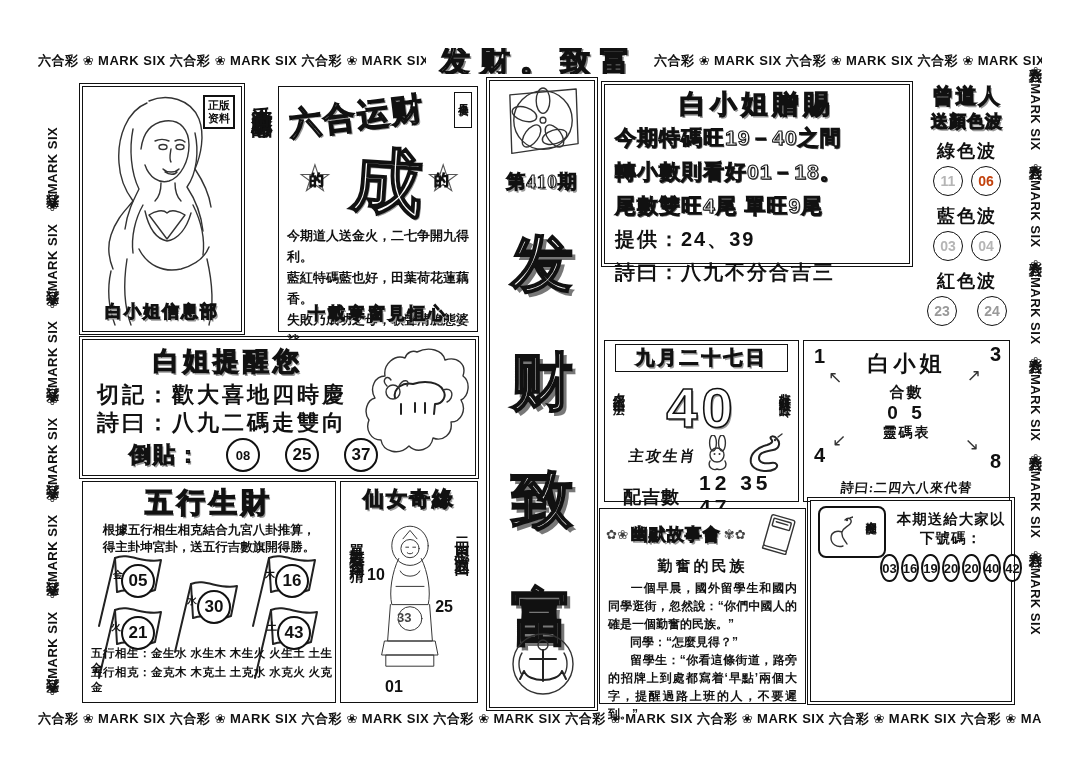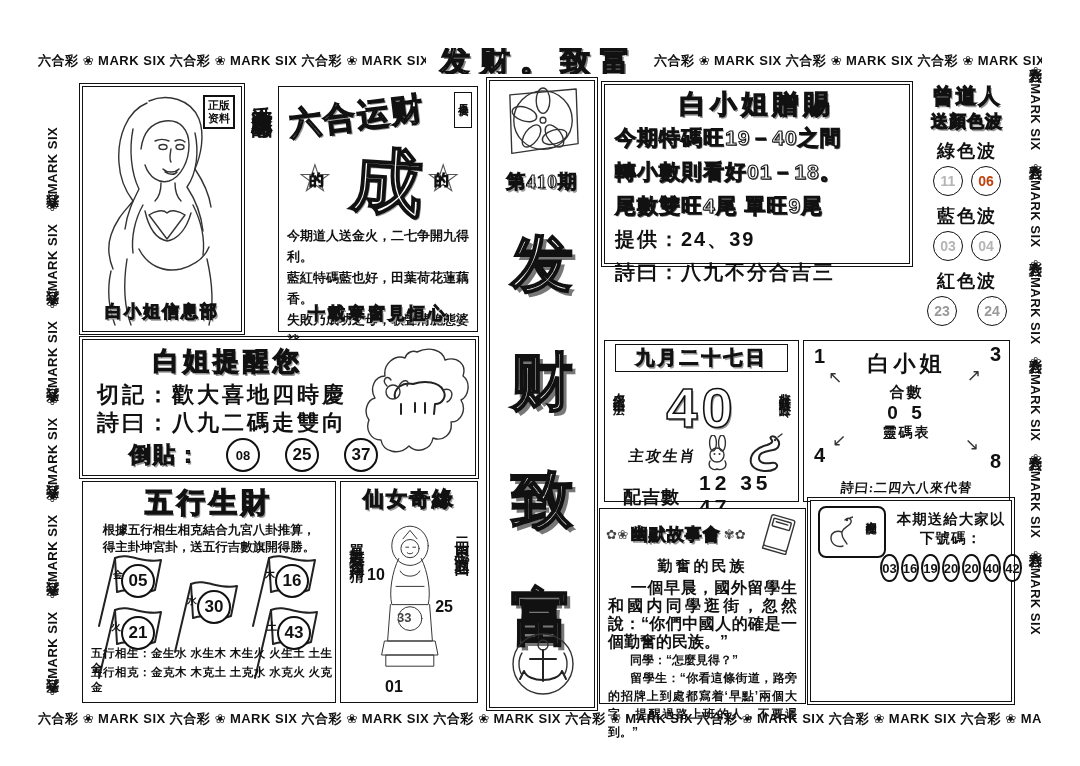--- a/index.html
+++ b/index.html
@@ -309,21 +309,21 @@
         <svg width="40" height="42" viewBox="0 0 40 42">
           <g transform="rotate(16 20 21)">
             <rect class="sk1" x="8" y="4" width="24" height="32" rx="2"></rect>
             <rect class="sk1" x="11" y="7" width="18" height="8" rx="1"></rect>
             <path class="sk1" d="M8,36 L8,39 L32,39 L32,36 M14,10 L26,10"></path>
           </g>
         </svg>
       </span>
     </div>
     <div style="text-align:center;font-size:15px;font-weight:bold;letter-spacing:3px;margin-top:2px;">勤奮的民族</div>
-    <div style="padding:3px 8px 0 8px;font-size:16px;font-weight:bold;line-height:18px;text-align:justify;"><span style="display:inline-block;width:22px;"></span><span>一個早晨，國外留學生和國内同學逛街，忽然說：“你們中國人的確是一個勤奮的民族。”</span></div>
+    <div style="padding:3px 8px 0 8px;font-size:12px;font-weight:bold;line-height:18px;text-align:justify;"><span style="display:inline-block;width:22px;"></span><span>一個早晨，國外留學生和國内同學逛街，忽然說：“你們中國人的確是一個勤奮的民族。”</span></div>
     <div style="padding:0 8px;font-size:12px;font-weight:bold;line-height:18px;"><span style="display:inline-block;width:22px;"></span><span>同學：“怎麼見得？”</span></div>
     <div style="padding:0 8px;font-size:12px;font-weight:bold;line-height:18px;text-align:justify;"><span style="display:inline-block;width:22px;"></span><span>留學生：“你看這條街道，路旁的招牌上到處都寫着‘早點’兩個大字，提醒過路上班的人，不要遲到。”</span></div>
   </div>
 
   <div class="abs dbox" style="left:810px;top:500px;width:202px;height:202px;">
     <div style="padding:5px 7px 0 7px;font-size:13px;font-weight:bold;line-height:19.5px;text-align:justify;">
       <span style="float:left;width:62px;height:46px;border:2px solid #111;border-radius:8px;margin:0 5px 2px 0;display:flex;align-items:center;justify-content:space-around;padding:1px;">
         <span>
           <svg width="26" height="36" viewBox="0 0 26 36">
             <path class="sk1" d="M18,6 C22,2 26,6 23,10 C20,13 16,14 15,18 C14,24 18,26 20,30 M15,18 C10,16 4,18 4,24 C4,30 10,34 16,32"></path>

